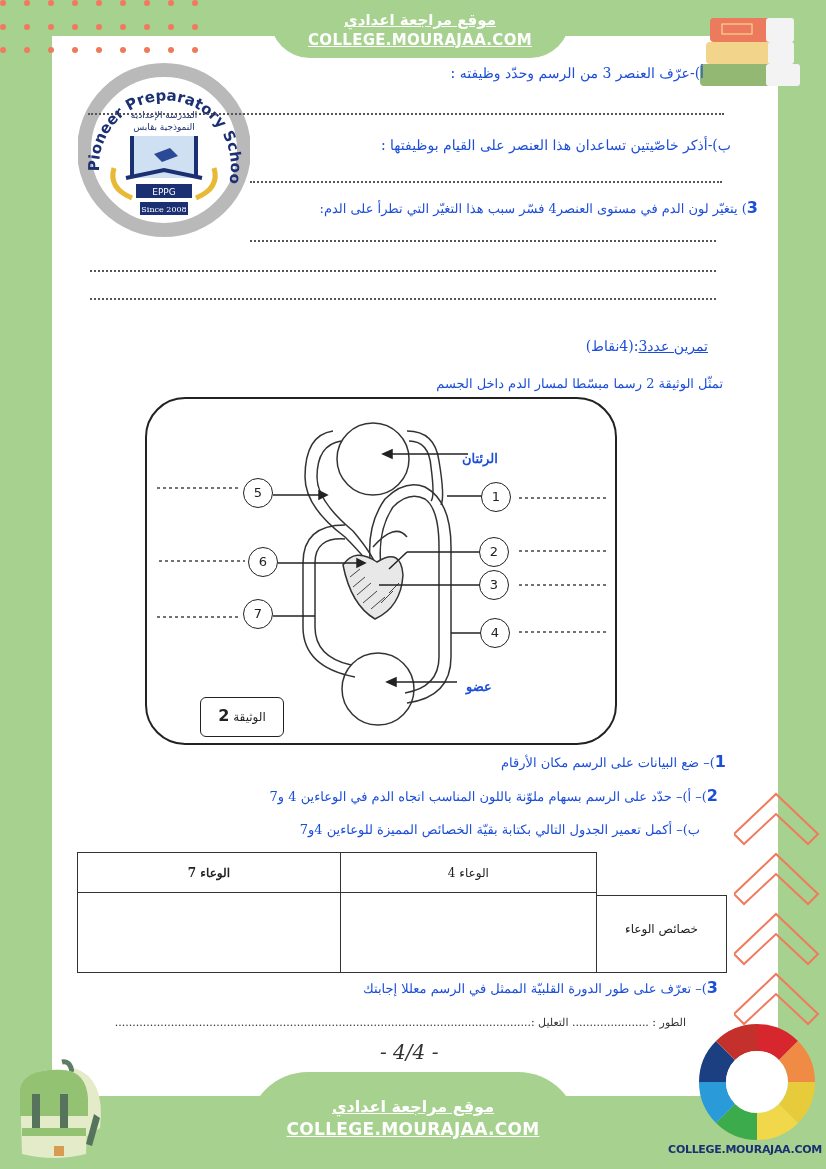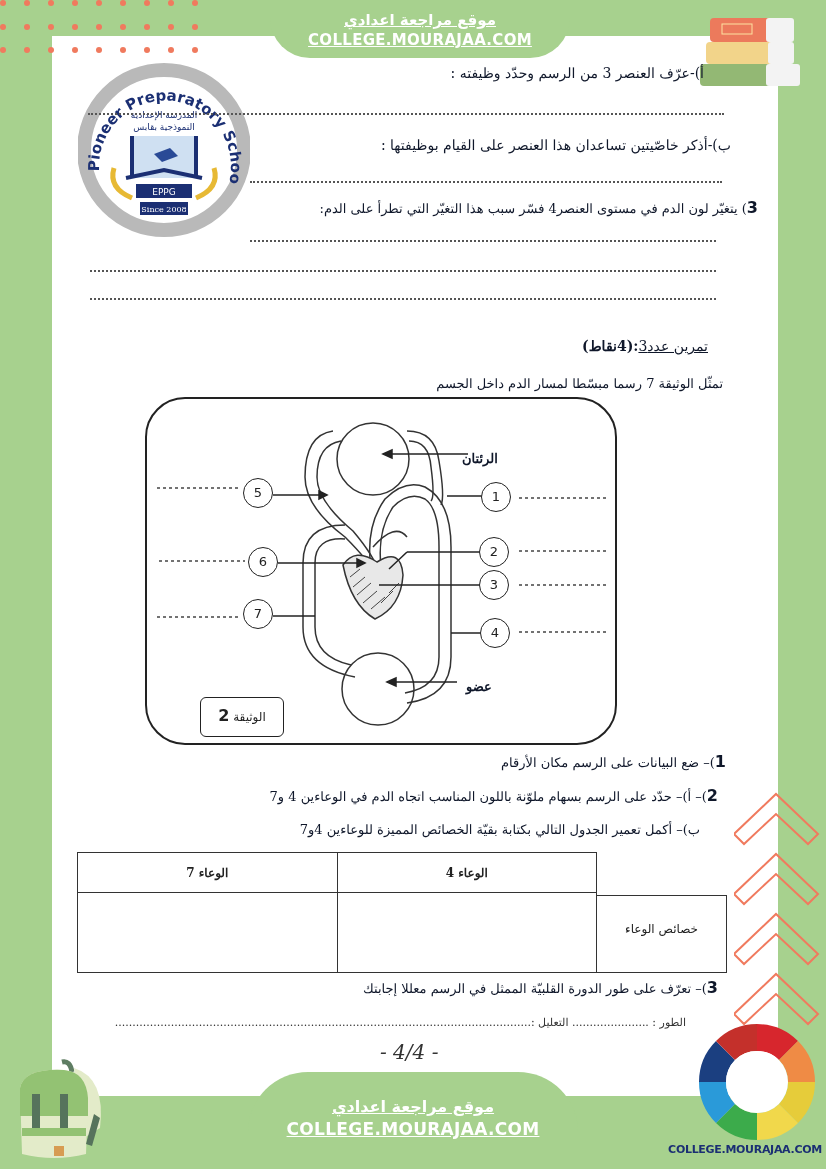--- a/index.html
+++ b/index.html
@@ -40,21 +40,21 @@
 
   
   .wheel { position: absolute; left: 696px; top: 1022px; width: 122px; height: 120px; }
   .wheel-label { position: absolute; left: 664px; top: 1143px; width: 162px; text-align: center;
     font-family: "DejaVu Sans", sans-serif; font-weight: bold; font-size: 11px; color: #1b2f73; letter-spacing: -0.3px; }
 
   
   .backpack { position: absolute; left: 14px; top: 1058px; width: 92px; height: 108px; }
 
   
-  .rtl { direction: rtl; font-family: "DejaVu Serif", serif; font-size: 13px; color: #0f172a; position: absolute; white-space: nowrap; }
+  .rtl { direction: rtl; font-family: "DejaVu Serif", serif; font-size: 13px; color: #1d4ed8; position: absolute; white-space: nowrap; }
   .num { font-family: "DejaVu Sans", sans-serif; font-weight: bold; font-size: 16px; }
   .dotline { position: absolute; border-bottom: 2px dotted #555; height: 0; }
 
   .diagram-box { position: absolute; left: 145px; top: 397px; width: 472px; height: 348px;
     border: 2px solid #222; border-radius: 40px; }
 
   .circle { position: absolute; width: 30px; height: 30px; border: 1.5px solid #222; border-radius: 50%;
     text-align: center; line-height: 27px; font-family: "DejaVu Sans", sans-serif; font-size: 13px; background: #fff; }
 
   .doc-label { position: absolute; left: 200px; top: 697px; width: 84px; height: 40px; border: 1.5px solid #222; border-radius: 6px;
@@ -148,23 +148,23 @@
 <div class="rtl" style="right:95px;top:137px;font-size:14px;">ب)-أذكر خاصّيتين تساعدان هذا العنصر على القيام بوظيفتها :</div>
 <div class="dotline" style="left:250px;top:181px;width:472px;"></div>
 <div class="rtl" style="right:68px;top:198px;font-size:13px;">
   <span class="num">3</span><span>) يتغيّر لون الدم في مستوى العنصر4 فسّر سبب هذا التغيّر التي تطرأ على الدم:</span>
 </div>
 <div class="dotline" style="left:250px;top:240px;width:466px;"></div>
 <div class="dotline" style="left:90px;top:270px;width:626px;"></div>
 <div class="dotline" style="left:90px;top:298px;width:626px;"></div>
 
 <div class="rtl" style="right:118px;top:338px;font-size:14px;">
-  <span style="text-decoration:underline;">تمرين عدد3</span><span style="font-weight:bold;">:(4نقاط)</span>
-</div>
-<div class="rtl" style="right:103px;top:376px;font-size:13px;">تمثّل الوثيقة 7 رسما مبسّطا لمسار الدم داخل الجسم</div>
+  <span style="text-decoration:underline;">تمرين عدد3</span><span style="font-weight:normal;">:(4نقاط)</span>
+</div>
+<div class="rtl" style="right:103px;top:376px;font-size:13px;">تمثّل الوثيقة 2 رسما مبسّطا لمسار الدم داخل الجسم</div>
 
 <div class="diagram-box"></div>
 <svg style="position:absolute;left:145px;top:397px;" width="472" height="348" viewBox="0 0 472 348">
   <g fill="none" stroke="#333" stroke-width="1.5">
 
     <circle cx="228" cy="62" r="36"></circle>
 
     <circle cx="233" cy="292" r="36"></circle>
 
     <path d="M188 34 Q160 38 160 80 Q160 110 200 140 Q225 165 228 175"></path>
@@ -241,21 +241,21 @@
   <span class="num">1</span><span>)– ضع البيانات على الرسم مكان الأرقام</span>
 </div>
 <div class="rtl" style="right:108px;top:786px;font-size:13px;">
   <span class="num">2</span><span>)– أ)– حدّد على الرسم بسهام ملوّنة باللون المناسب اتجاه الدم في الوعاءين 4 و7</span>
 </div>
 <div class="rtl" style="right:126px;top:822px;font-size:13px;">ب)– أكمل تعمير الجدول التالي بكتابة بقيّة الخصائص المميزة للوعاءين 4و7</div>
 
 <table class="vessels">
   <tbody>
       <tr>
-    <td class="th-cell" style="font-weight:bold;">الوعاء 4</td>
+    <td class="th-cell" style="font-weight:normal;">الوعاء 4</td>
     <td class="th-cell" style="font-weight:bold;">الوعاء 7</td>
   </tr>
   <tr>
     <td class="body-cell"></td>
     <td class="body-cell"></td>
   </tr>
 </tbody>
   </table>
 <div class="row-label">خصائص الوعاء</div>
 

